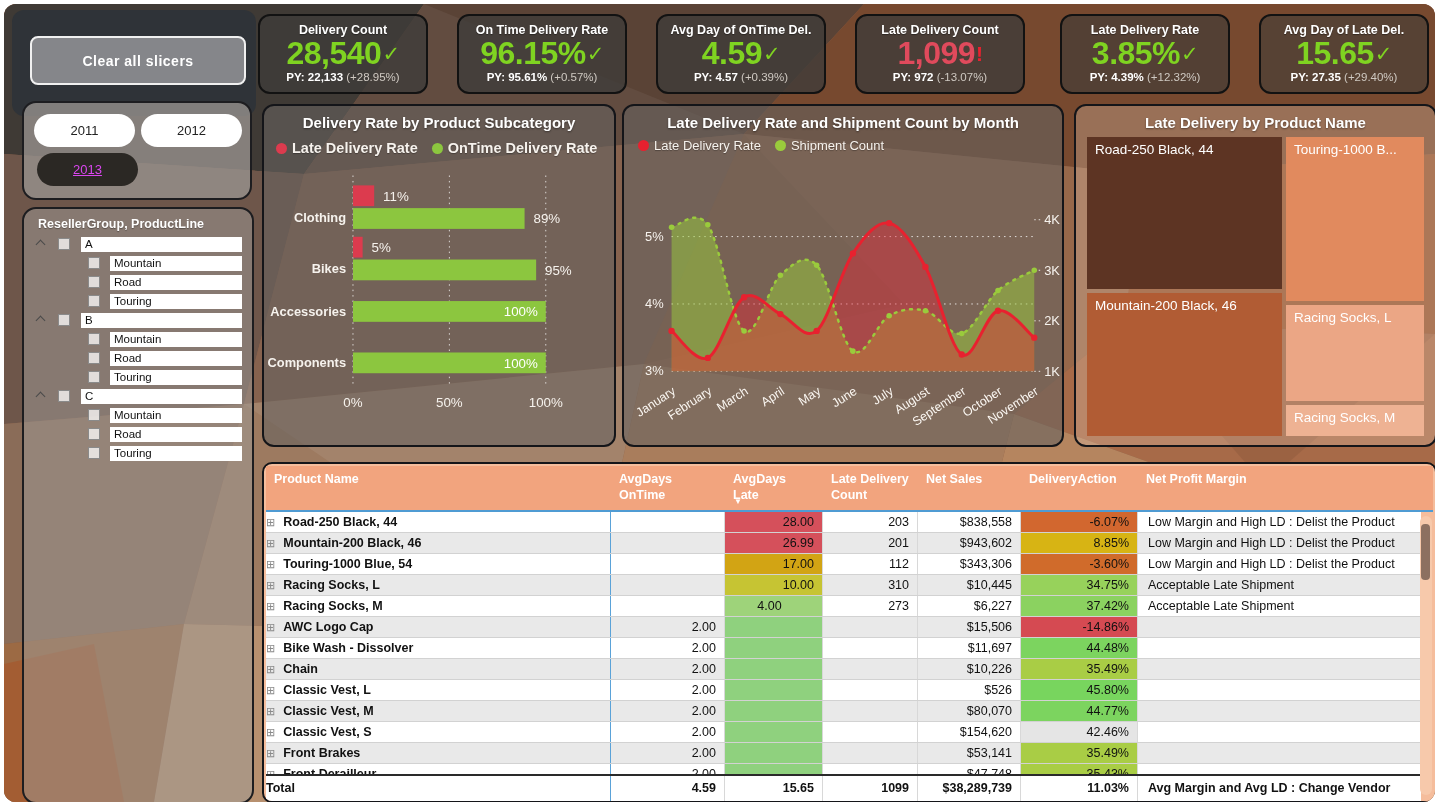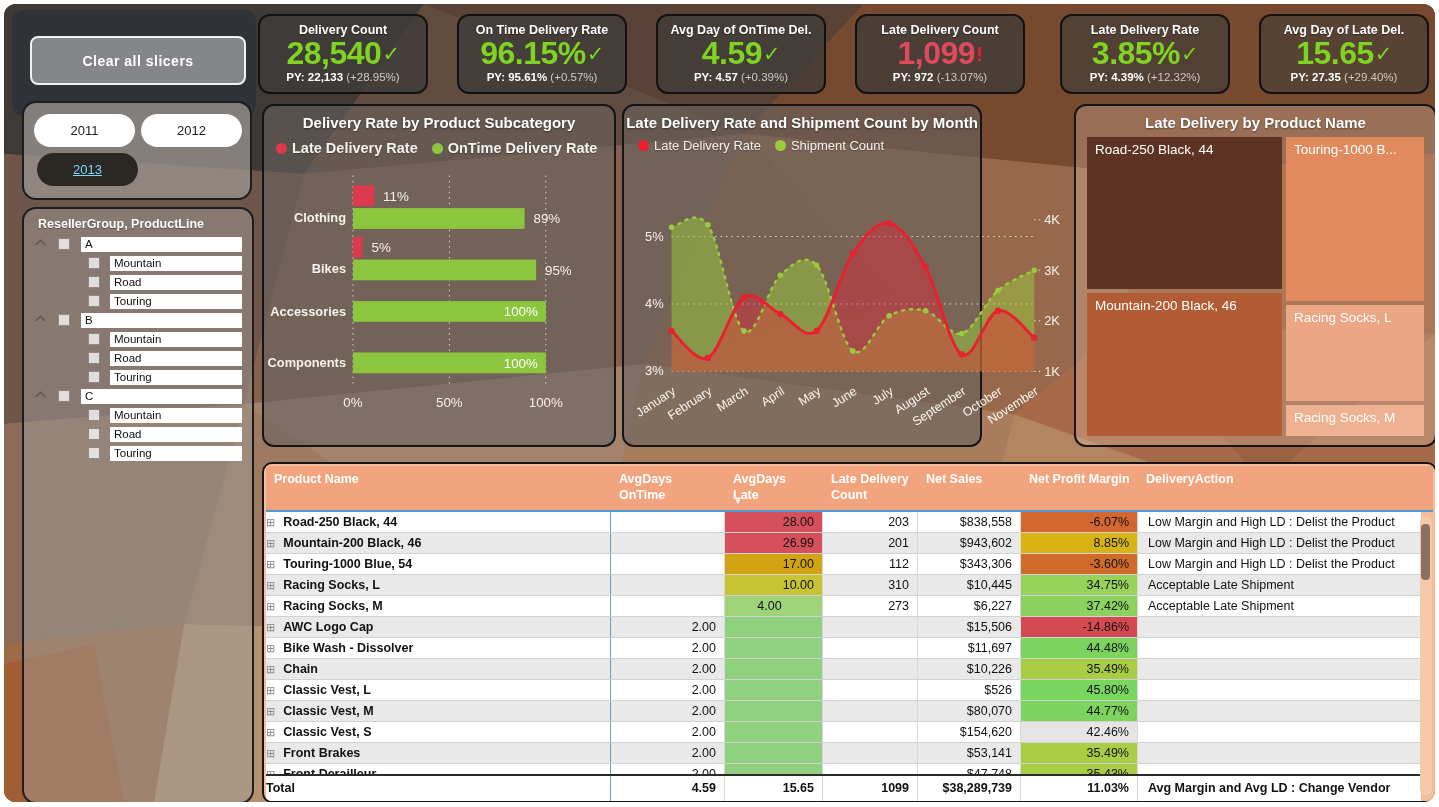--- a/index.html
+++ b/index.html
@@ -17,21 +17,21 @@
   .kpi .t{font-size:12.5px;font-weight:bold;margin-top:7px;text-shadow:0 1px 1px rgba(0,0,0,.4);}
   .kpi .v{font-size:32px;font-weight:bold;line-height:1.02;letter-spacing:-.5px;}
   .kpi .v .mark{font-size:21px;font-weight:normal;vertical-align:3px;margin-left:1px;}
   .kpi .py{font-size:11.5px;margin-top:1px;}
   .kpi .py b{color:#fff;}
   .kpi .py .delta{color:#cfc9c2;font-weight:normal;}
   
   .year-panel{position:absolute;left:18px;top:97px;width:230px;height:99px;background:rgba(152,148,144,.78);border:2px solid #1d1d20;border-radius:14px;box-sizing:border-box;}
   .pill{position:absolute;height:33px;width:101px;border-radius:17px;font-size:13px;line-height:33px;text-align:center;cursor:pointer;}
   .pill.off{background:#fff;color:#222;}
-  .pill.on{background:#2b2824;color:#7dd3fc;text-decoration:underline;}
+  .pill.on{background:#2b2824;color:#d946ef;text-decoration:underline;}
   
   .tree-panel{position:absolute;left:18px;top:203px;width:232px;height:597px;background:rgba(160,156,152,.5);border:2px solid #1d1d20;border-radius:14px;box-sizing:border-box;}
   .tree-title{color:#fff;font-weight:bold;font-size:12.5px;margin:8px 0 6px 14px;text-shadow:0 1px 1px rgba(0,0,0,.35);}
   .trow2{position:relative;height:15px;margin-bottom:4px;}
   .chev{position:absolute;left:13px;top:4px;width:6px;height:6px;border-left:1.5px solid #4a4a4a;border-bottom:1.5px solid #4a4a4a;transform:rotate(135deg);}
   .cb{position:absolute;top:1px;width:12px;height:12px;background:rgba(255,255,255,.75);border:1px solid #8a8a8a;box-sizing:border-box;}
   .tlabel{position:absolute;top:0;right:10px;height:15px;background:#fff;color:#111;font-size:11.5px;line-height:15px;padding-left:4px;}
   
   .legend{position:absolute;display:flex;align-items:center;color:#f6f2ed;text-shadow:0 1px 1px rgba(0,0,0,.3);}
   .legend .dot{width:11px;height:11px;border-radius:50%;display:inline-block;margin-right:5px;}
@@ -217,21 +217,21 @@
         <text x="83" y="103" fill="#f6f2ed" font-size="13" text-anchor="end" font-weight="bold">Bikes</text>
         <rect x="90" y="131" width="195" height="21" fill="#8cc63f"></rect>
         <text x="277" y="146.5" fill="#fff" font-size="13.5" text-anchor="end" font-weight="normal">100%</text>
         <text x="83" y="146" fill="#f6f2ed" font-size="13" text-anchor="end" font-weight="bold">Accessories</text>
         <rect x="90" y="183" width="195" height="21" fill="#8cc63f"></rect>
         <text x="277" y="198.5" fill="#fff" font-size="13.5" text-anchor="end" font-weight="normal">100%</text>
         <text x="83" y="198" fill="#f6f2ed" font-size="13" text-anchor="end" font-weight="bold">Components</text>
       </svg>
   </div>
 
-  <div class="panel panelDark" style="left:618px;top:100px;width:360px;height:343px;">
+  <div class="panel panelDark" style="left:618px;top:100px;width:442px;height:343px;">
     <div class="ptitle">Late Delivery Rate and Shipment Count by Month</div>
     <div class="legend" style="left:14px;top:32px;font-size:13px;">
       <span class="litem">
           <span class="dot" style="background:#e8212f;"></span>
           <span>Late Delivery Rate</span>
         </span>
       <span class="litem">
           <span class="dot" style="background:#9acb3c;"></span>
           <span>Shipment Count</span>
         </span>
@@ -302,22 +302,22 @@
       </div>
   </div>
 
   <div class="table-panel">
     <div class="tbl-header tgrid">
       <div class="th c1"><span>Product Name</span></div>
       <div class="th"><span>AvgDays OnTime</span></div>
       <div class="th"><span>AvgDays Late</span><span class="sorticon">▼</span></div>
       <div class="th"><span>Late Delivery Count</span></div>
       <div class="th"><span>Net Sales</span></div>
+      <div class="th"><span>DeliveryAction</span></div>
       <div class="th"><span>Net Profit Margin</span></div>
-      <div class="th"><span>DeliveryAction</span></div>
     </div>
     <div class="tbl-body" id="tableRows">
         <div class="trow tgrid">
           <div class="tc c1"><span class="expicon">⊞</span><span class="pname">Road-250 Black, 44</span></div>
           <div class="tc num"></div>
           <div class="tc num" style="background: rgb(213, 80, 91);">28.00</div>
           <div class="tc num">203</div>
           <div class="tc num">$838,558</div>
           <div class="tc num" style="background: rgb(210, 103, 47); padding-left: 41px;">-6.07%</div>
           <div class="tc act">Low Margin and High LD : Delist the Product</div>

